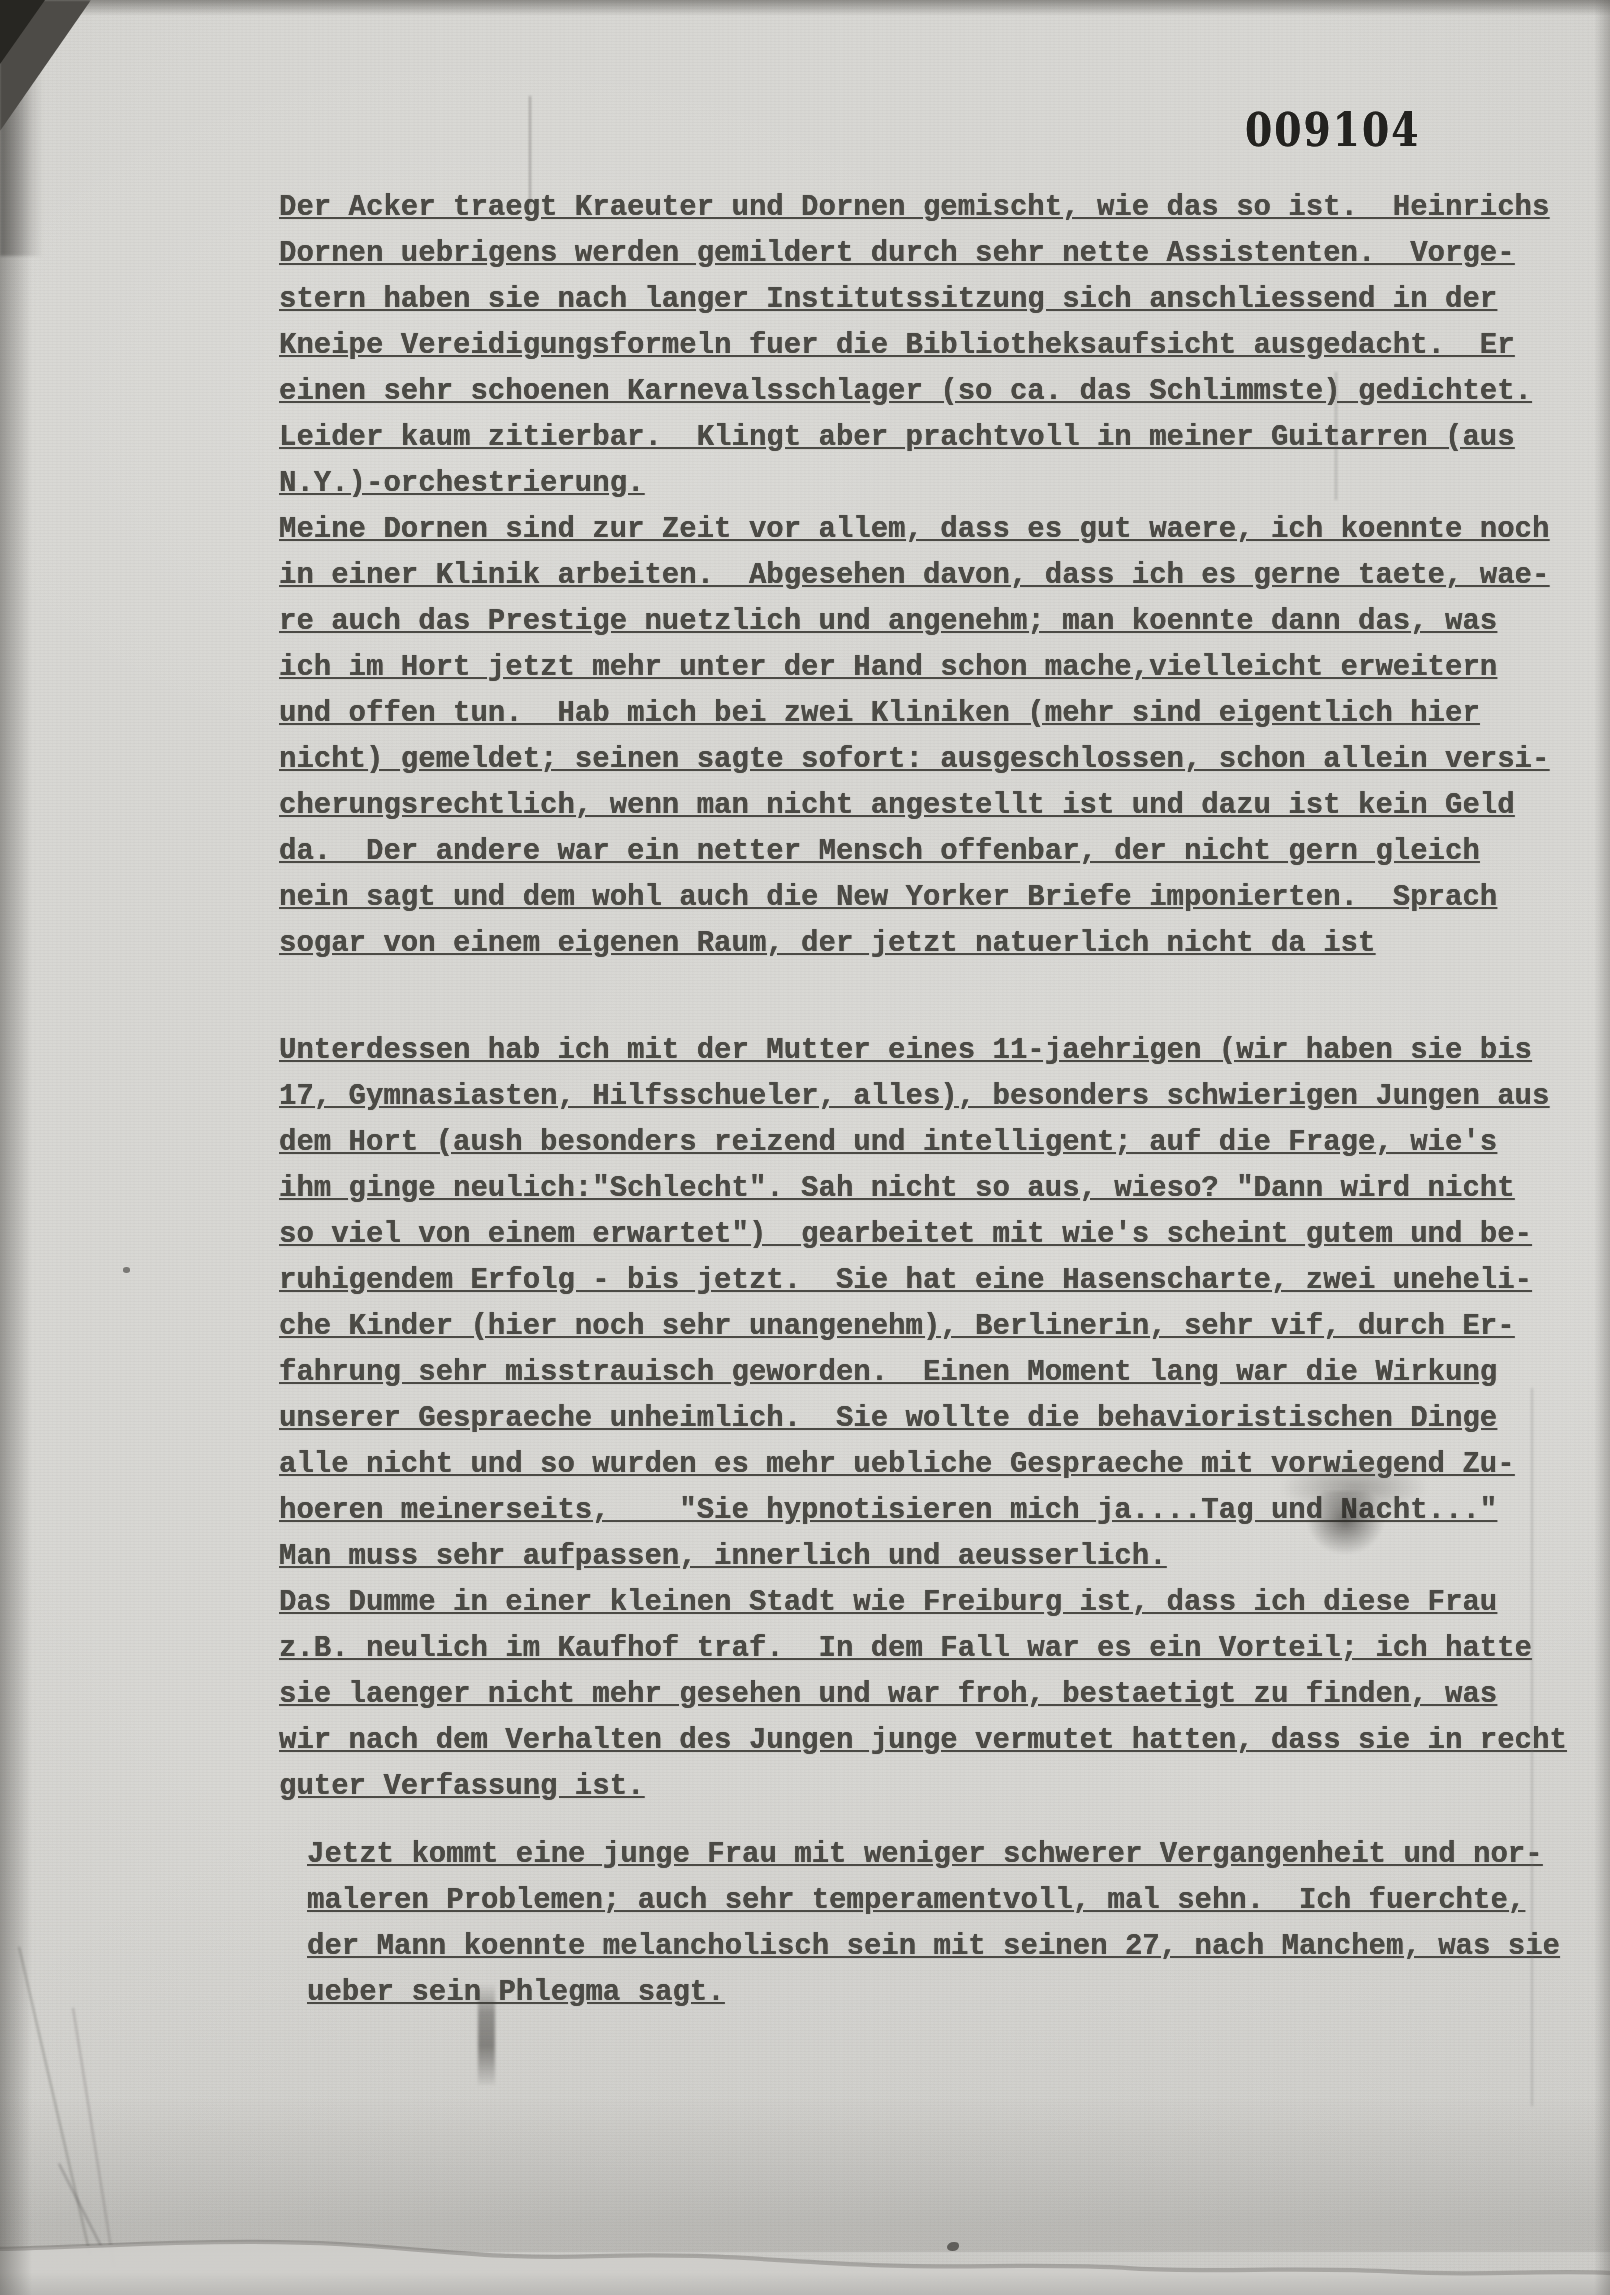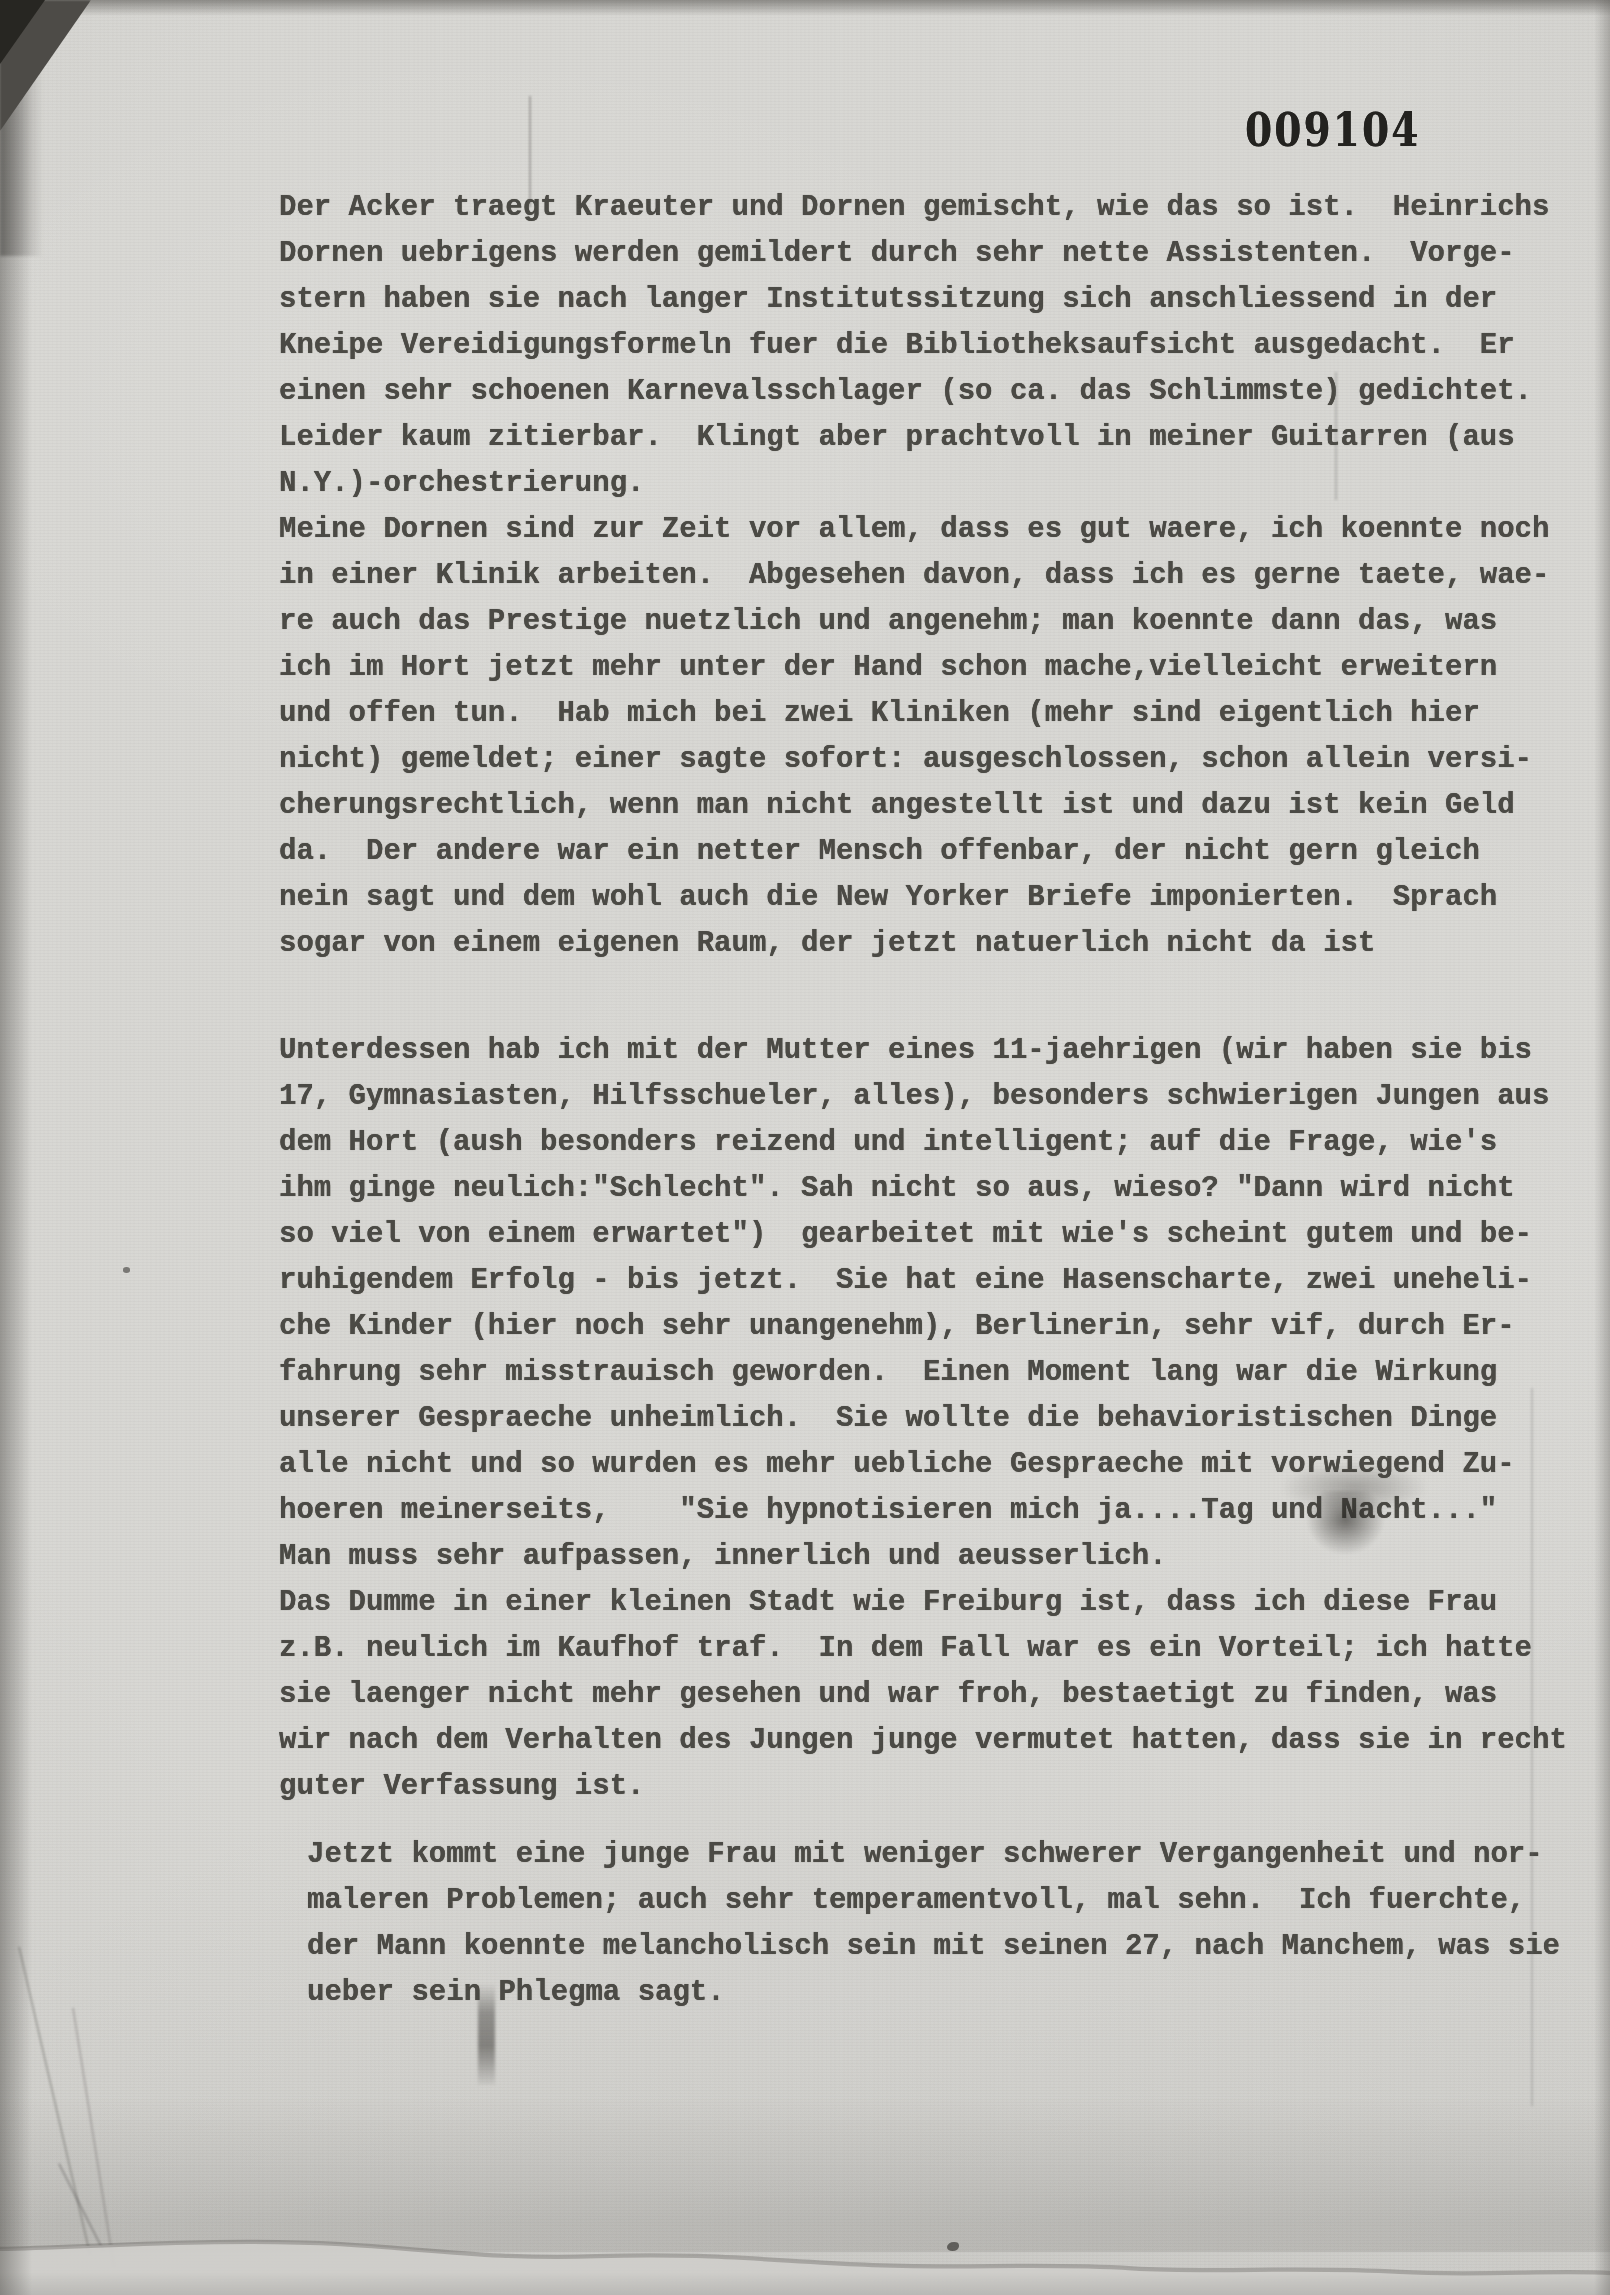--- a/index.html
+++ b/index.html
@@ -24,21 +24,21 @@
     background:radial-gradient(ellipse 135% 120% at 48% 40%, rgba(255,255,255,0.05) 40%, rgba(55,54,50,0.13));
     pointer-events:none;
   }
   
   .text-block{
     position:absolute;left:279px;top:185px;
     font-size:29px;line-height:46px;font-weight:bold;
     color:#4b4a45;
     text-shadow:0 0 0.7px rgba(68,66,60,0.9), 0.2px 0.2px 0 rgba(68,66,60,0.30);
   }
-  .line{white-space:pre;}
+  .line{white-space:pre;text-decoration:underline;}
   .para{margin:0;}
   .para.gap-large{margin-top:61px;}
   .para.gap-small{margin-top:22px;margin-left:28px;}
   
   .stamp{
     position:absolute;left:1245px;top:103px;
     font-family:"DejaVu Serif","Liberation Serif",serif;
     font-weight:bold;font-size:46px;letter-spacing:2.4px;
     color:#23221f;
     transform:scaleX(0.85);transform-origin:left top;
@@ -101,21 +101,21 @@
       <div class="line">einen sehr schoenen Karnevalsschlager (so ca. das Schlimmste) gedichtet.</div>
       <div class="line">Leider kaum zitierbar.  Klingt aber prachtvoll in meiner Guitarren (aus</div>
       <div class="line">N.Y.)-orchestrierung.</div>
     </div>
     <div class="para">
       <div class="line">Meine Dornen sind zur Zeit vor allem, dass es gut waere, ich koennte noch</div>
       <div class="line">in einer Klinik arbeiten.  Abgesehen davon, dass ich es gerne taete, wae-</div>
       <div class="line">re auch das Prestige nuetzlich und angenehm; man koennte dann das, was</div>
       <div class="line">ich im Hort jetzt mehr unter der Hand schon mache,vielleicht erweitern</div>
       <div class="line">und offen tun.  Hab mich bei zwei Kliniken (mehr sind eigentlich hier</div>
-      <div class="line">nicht) gemeldet; einer sagte sofort: ausgeschlossen, schon allein versi-</div>
+      <div class="line">nicht) gemeldet; seinen sagte sofort: ausgeschlossen, schon allein versi-</div>
       <div class="line">cherungsrechtlich, wenn man nicht angestellt ist und dazu ist kein Geld</div>
       <div class="line">da.  Der andere war ein netter Mensch offenbar, der nicht gern gleich</div>
       <div class="line">nein sagt und dem wohl auch die New Yorker Briefe imponierten.  Sprach</div>
       <div class="line">sogar von einem eigenen Raum, der jetzt natuerlich nicht da ist</div>
     </div>
     <div class="para gap-large">
       <div class="line">Unterdessen hab ich mit der Mutter eines 11-jaehrigen (wir haben sie bis</div>
       <div class="line">17, Gymnasiasten, Hilfsschueler, alles), besonders schwierigen Jungen aus</div>
       <div class="line">dem Hort (aush besonders reizend und intelligent; auf die Frage, wie's</div>
       <div class="line">ihm ginge neulich:"Schlecht". Sah nicht so aus, wieso? "Dann wird nicht</div>

